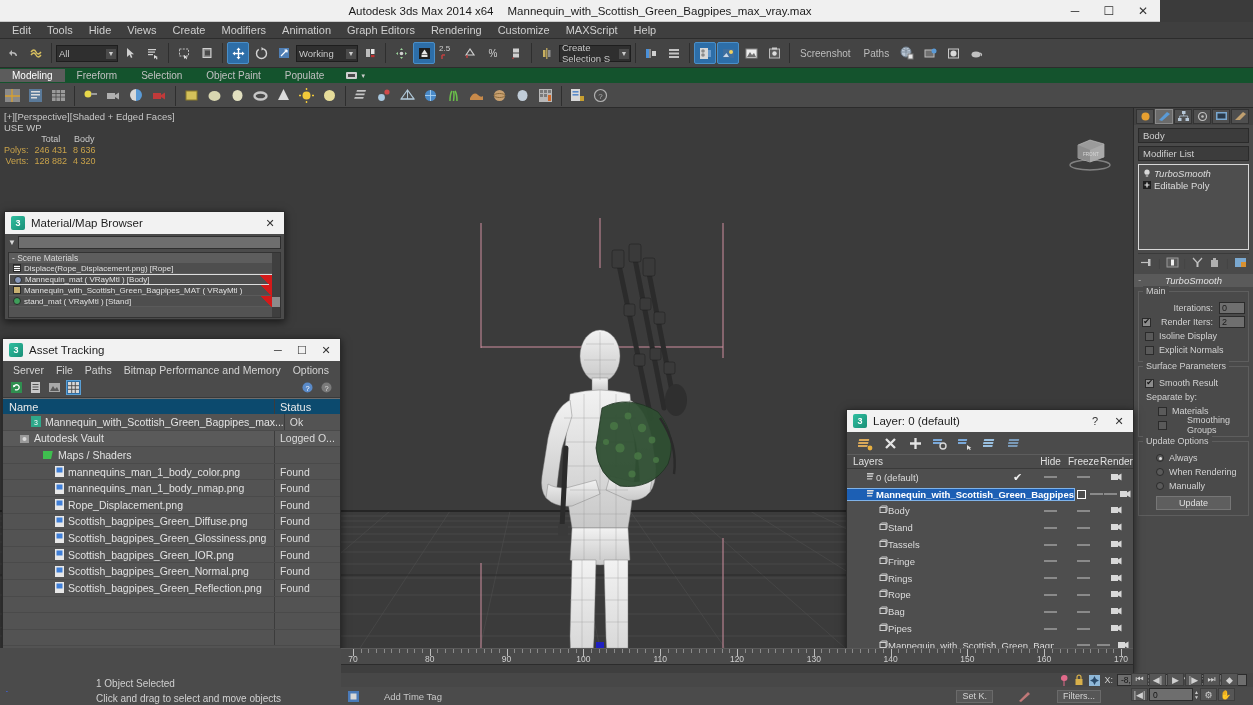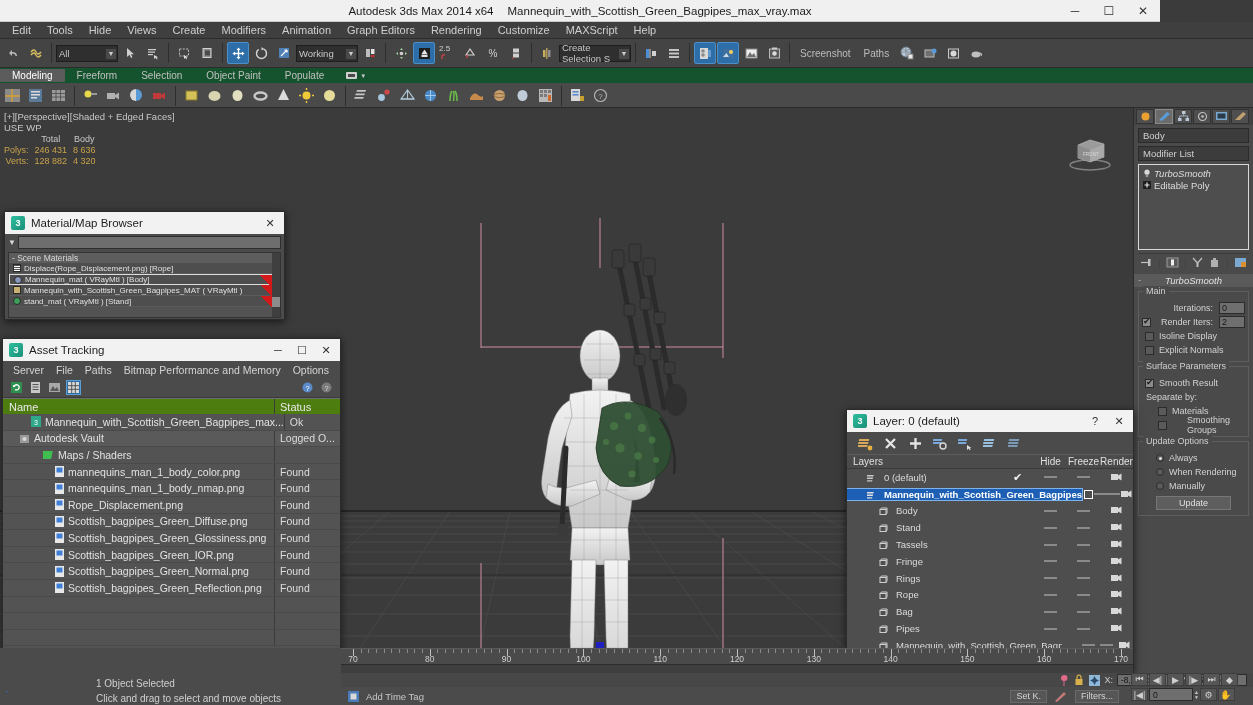--- a/index.html
+++ b/index.html
@@ -114,42 +114,42 @@
   .redflag{position:absolute;right:0;top:0;width:28px;height:11px;
     background:linear-gradient(225deg,#d31a1a 50%,transparent 50%);}
   
   #at{left:2px;top:338px;width:339px;height:343px;}
   #atmenu{height:17px;display:flex;align-items:center;gap:0;padding-left:4px;background:#4b4b4b;}
   #atmenu .ami{font-size:10.5px;padding:1px 6px;color:#d4d4d4;}
   #attb{height:20px;display:flex;align-items:center;gap:4px;padding:0 6px;background:#4b4b4b;
     border-bottom:1px solid #3a3a3a;}
   .atbtn{width:15px;height:15px;display:flex;align-items:center;justify-content:center;}
   .atbtn.on{background:#2f6ea4;border:1px solid #5a9fd4;}
-  #athdr{display:flex;height:16px;background:#4d7c0f;border-top:1px solid #6e6e6e;font-size:11px;}
+  #athdr{display:flex;height:16px;background:#0c4a6e;border-top:1px solid #6e6e6e;font-size:11px;}
   #athdr .c1{flex:1;padding-left:6px;display:flex;align-items:center;border-right:1px solid #3c3c3c;color:#eaeaea;}
   #athdr .c2{width:65px;padding-left:5px;display:flex;align-items:center;color:#eaeaea;}
   #atbody{background:#535353;height:249px;overflow:hidden;}
   .atrow{display:flex;height:16.6px;border-bottom:1px solid #4a4a4a;font-size:10.5px;align-items:center;}
   .atrow .c1{flex:1;display:flex;align-items:center;gap:4px;border-right:1px solid #3c3c3c;height:100%;color:#e2e2e2;}
   .atrow .c2{width:65px;padding-left:5px;color:#dcdcdc;}
   #atscroll{height:13px;background:#e9e9e9;border-top:1px solid #999;position:relative;}
   #atscroll .thumb{position:absolute;left:12px;top:3px;width:217px;height:7px;background:#8c8c8c;}
   #atstatus{height:15px;background:#4b4b4b;border:1px solid #f0f0f0;margin:2px;
     display:flex;align-items:center;}
   
   #lyr{left:846px;top:409px;width:288px;height:264px;}
   #lyrtb{height:22px;display:flex;align-items:center;gap:9px;padding-left:10px;background:#4b4b4b;}
   .lyrb{width:16px;height:16px;display:flex;align-items:center;justify-content:center;}
   #lyrhdr{display:flex;height:15px;background:#4b4b4b;border-top:1px solid #5d5d5d;
     border-bottom:1px solid #3a3a3a;font-size:10px;align-items:center;}
   #lyrhdr .lc1{flex:1;padding-left:6px;color:#e0e0e0;}
   #lyrhdr .lc2{width:33px;text-align:center;color:#e0e0e0;}
   #lyrbody{background:#4e4e4e;height:190px;overflow:hidden;}
   .lrow{display:flex;height:16.8px;align-items:center;font-size:9.5px;color:#dcdcdc;}
-  .lrow .lc1{flex:1;display:flex;align-items:flex-end;gap:8px;}
+  .lrow .lc1{flex:1;display:flex;align-items:flex-start;gap:0;}
   .lrow .lc2{width:33px;display:flex;align-items:center;justify-content:center;}
   .lrow.sel .lc1{background:#1c5fb4;outline:1px solid #7fb2e8;color:#fff;}
   .dash{width:13px;height:2px;background:#8a8a8a;}
   
   #tlwrap{position:absolute;top:648px;left:341px;width:792px;height:25px;background:#3f3f3f;}
   #tlticks{position:relative;height:17px;background:#4a4a4a;border-top:1px solid #5a5a5a;
     border-bottom:1px solid #2c2c2c;overflow:hidden;}
   .tk{position:absolute;top:0;width:1px;background:#777;}
   .tlab{position:absolute;top:5px;font-size:8.5px;color:#cfcfcf;transform:translateX(-50%);}
   #coordbar{position:absolute;top:673px;left:341px;width:912px;height:14px;background:#474747;
@@ -157,21 +157,21 @@
   .coordfld{width:52px;height:12px;background:#6e6e6e;border:1px solid #2b2b2b;font-size:8.5px;
     color:#151515;display:flex;align-items:center;padding-left:3px;}
   #statusleft{position:absolute;top:648px;left:0;width:341px;height:57px;background:#4b4b4b;}
   #statusbar{position:absolute;top:692px;left:0;width:1253px;height:13px;background:#4b4b4b;
     display:flex;align-items:center;}
   #prompttxt{position:absolute;left:96px;top:692px;font-size:10px;color:#d0d0d0;line-height:13px;}
   #objsel{position:absolute;left:96px;top:678px;font-size:10px;color:#cfcfcf;}
   #maxscript{position:absolute;left:0;top:686px;width:34px;height:19px;
     display:flex;align-items:center;font-size:10px;color:#4060d0;font-weight:bold;}
   #bottombar{position:absolute;top:687px;left:341px;width:912px;height:18px;background:#4b4b4b;
-    display:flex;align-items:center;gap:6px;padding-left:6px;}
+    display:flex;align-items:center;gap:24px;padding-left:6px;}
   .bbtn{height:13px;background:#565656;border:1px solid #6a6a6a;font-size:9px;color:#d4d4d4;
     display:flex;align-items:center;padding:0 5px;}
   #animctl{position:absolute;right:2px;top:673px;width:120px;height:32px;}
   .actl{width:17px;height:13px;display:flex;align-items:center;justify-content:center;
     font-size:9px;color:#d0d0d0;background:#565656;border:1px solid #3e3e3e;}
   svg{display:block;}
 </style>
 </head>
 <body>
 

